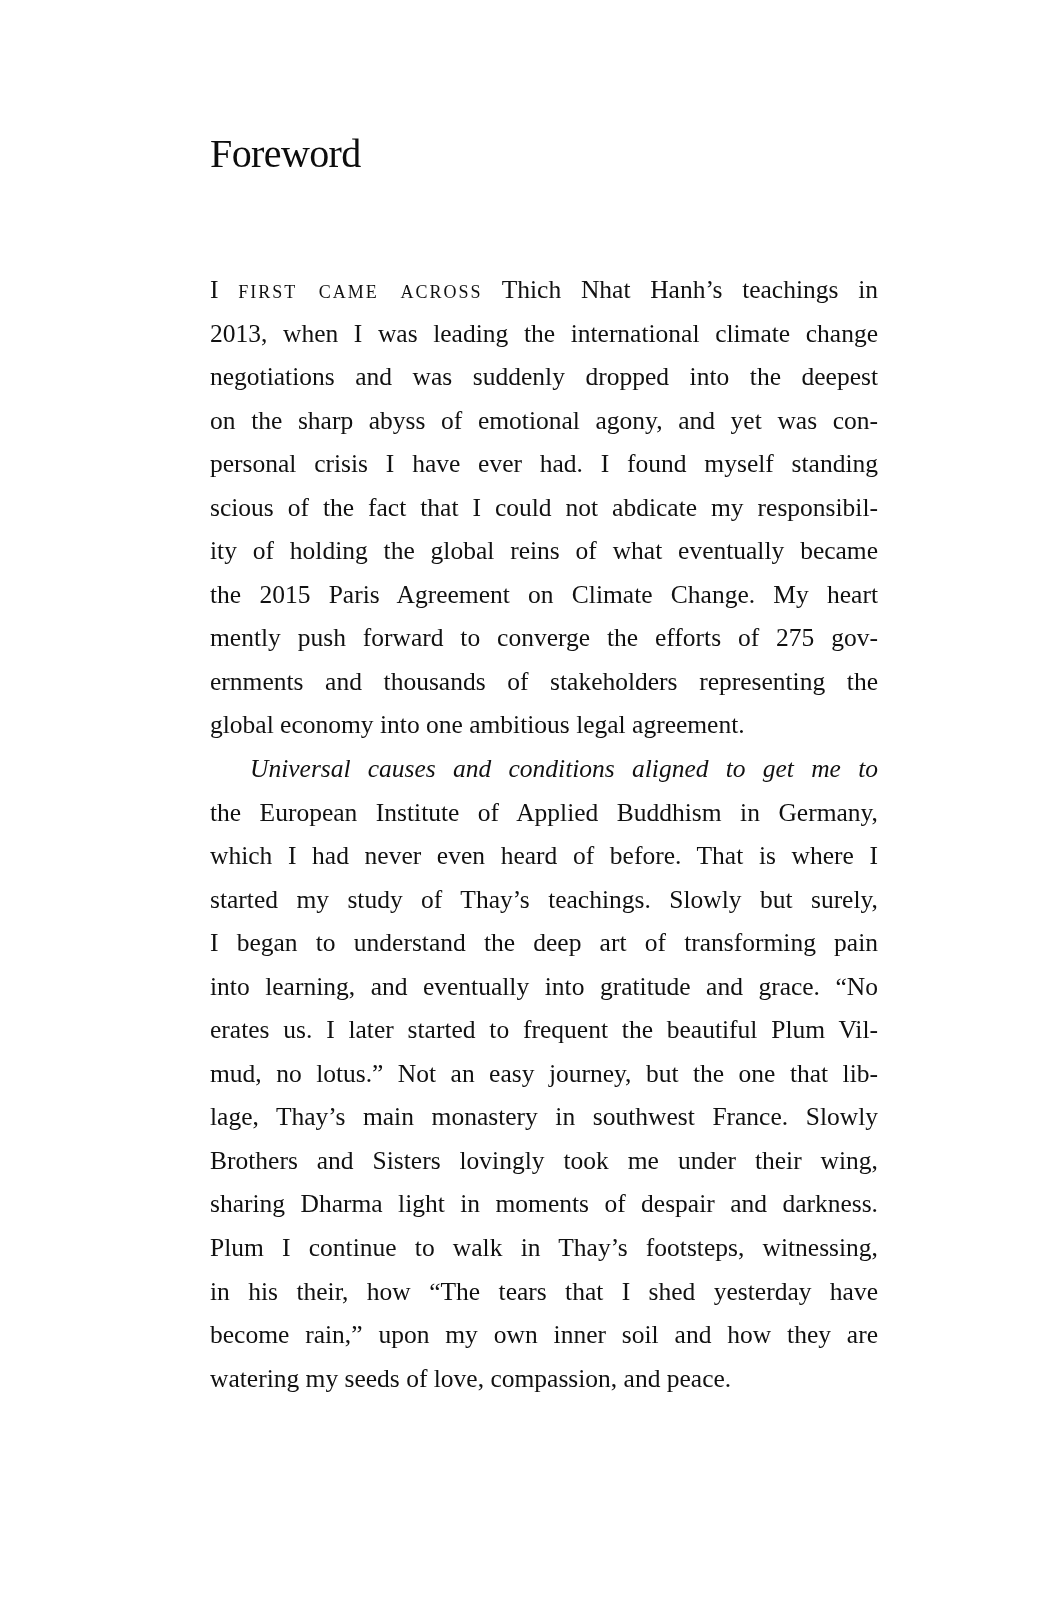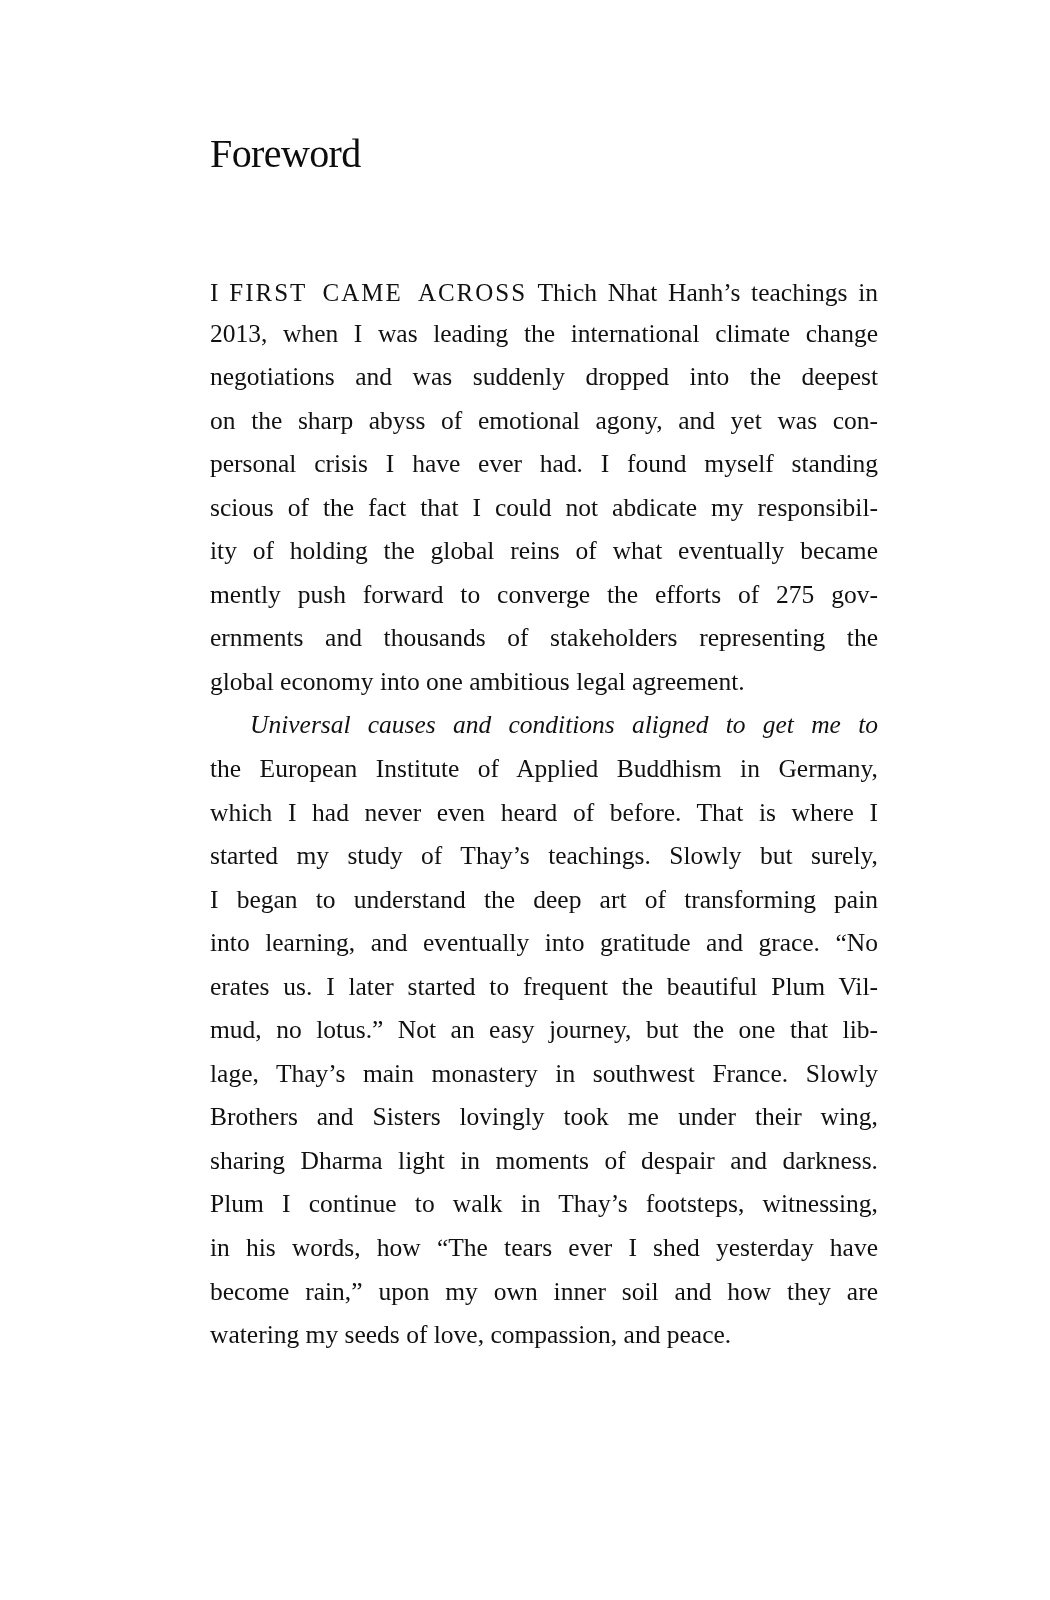--- a/index.html
+++ b/index.html
@@ -51,57 +51,58 @@
     .line.last {
       text-align-last: left;
     }
     .line.indent {
       padding-left: 40px;
       font-style: italic;
     }
     .small-caps {
       font-variant: small-caps;
       letter-spacing: 2px;
-      font-size: 35px;
+      font-size: 25px;
     }
   </style>
 </head>
 <body>
 
 <div class="page">
 
   <h1 class="chapter-title">Foreword</h1>
 
   <div class="body-text">
 
     <div>
       <span class="line"><span>I</span> <span class="small-caps">first came across</span><span> Thich Nhat Hanh’s teachings in</span></span>
       <span class="line">2013, when I was leading the international climate change</span>
       <span class="line">negotiations and was suddenly dropped into the deepest</span>
       <span class="line">on the sharp abyss of emotional agony, and yet was con-</span>
       <span class="line">personal crisis I have ever had. I found myself standing</span>
       <span class="line">scious of the fact that I could not abdicate my responsibil-</span>
       <span class="line">ity of holding the global reins of what eventually became</span>
+      <span class="line">the 2015 Paris Agreement on Climate Change. My heart</span>
       <span class="line">mently push forward to converge the efforts of 275 gov-</span>
       <span class="line">ernments and thousands of stakeholders representing the</span>
       <span class="line last">global economy into one ambitious legal agreement.</span>
     </div>
 
     <div>
       <span class="line indent">Universal causes and conditions aligned to get me to</span>
       <span class="line">the European Institute of Applied Buddhism in Germany,</span>
       <span class="line">which I had never even heard of before. That is where I</span>
       <span class="line">started my study of Thay’s teachings. Slowly but surely,</span>
       <span class="line">I began to understand the deep art of transforming pain</span>
       <span class="line">into learning, and eventually into gratitude and grace. “No</span>
       <span class="line">erates us. I later started to frequent the beautiful Plum Vil-</span>
       <span class="line">mud, no lotus.” Not an easy journey, but the one that lib-</span>
       <span class="line">lage, Thay’s main monastery in southwest France. Slowly</span>
       <span class="line">Brothers and Sisters lovingly took me under their wing,</span>
       <span class="line">sharing Dharma light in moments of despair and darkness.</span>
       <span class="line">Plum I continue to walk in Thay’s footsteps, witnessing,</span>
-      <span class="line">in his words, how “The tears ever I shed yesterday have</span>
+      <span class="line">in his their, how “The tears that I shed yesterday have</span>
       <span class="line">become rain,” upon my own inner soil and how they are</span>
       <span class="line last">watering my seeds of love, compassion, and peace.</span>
     </div>
 
   </div>
 </div>
 
 </body></html>

